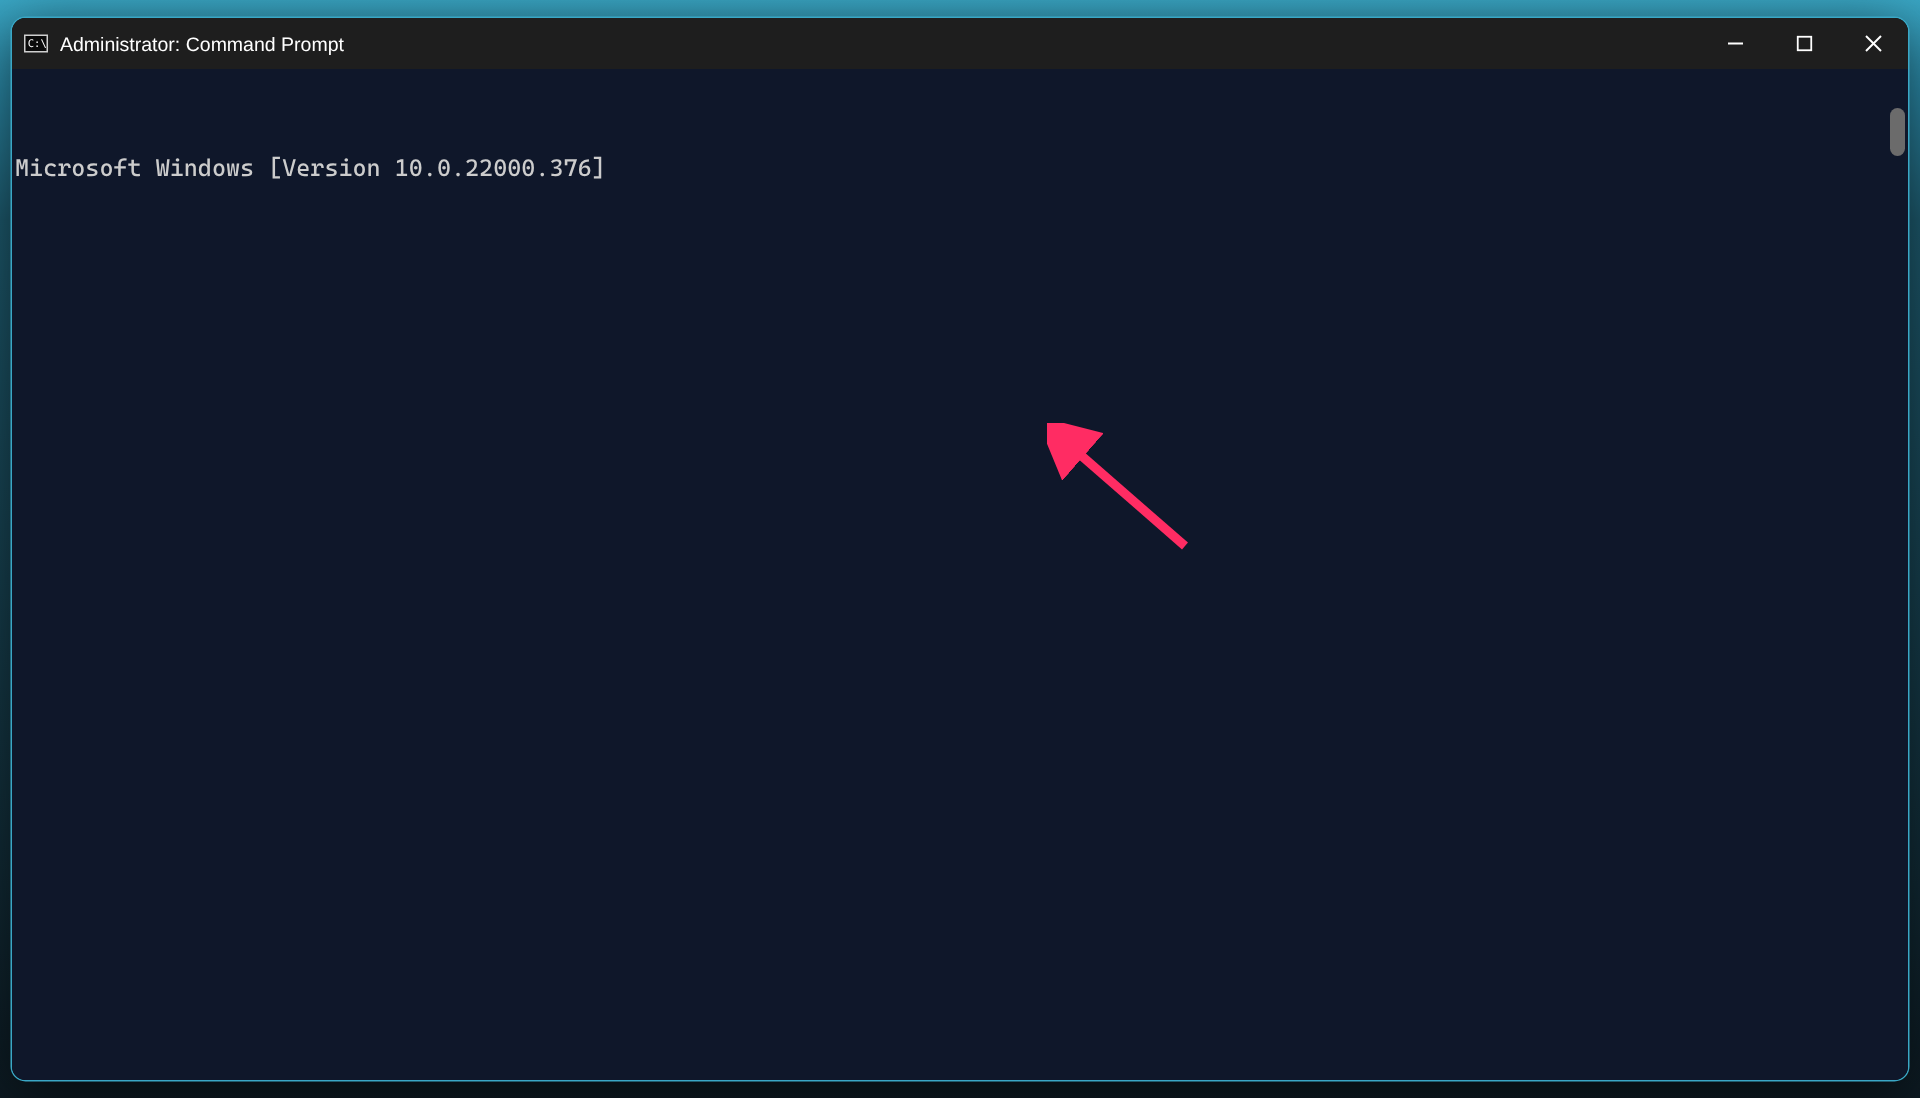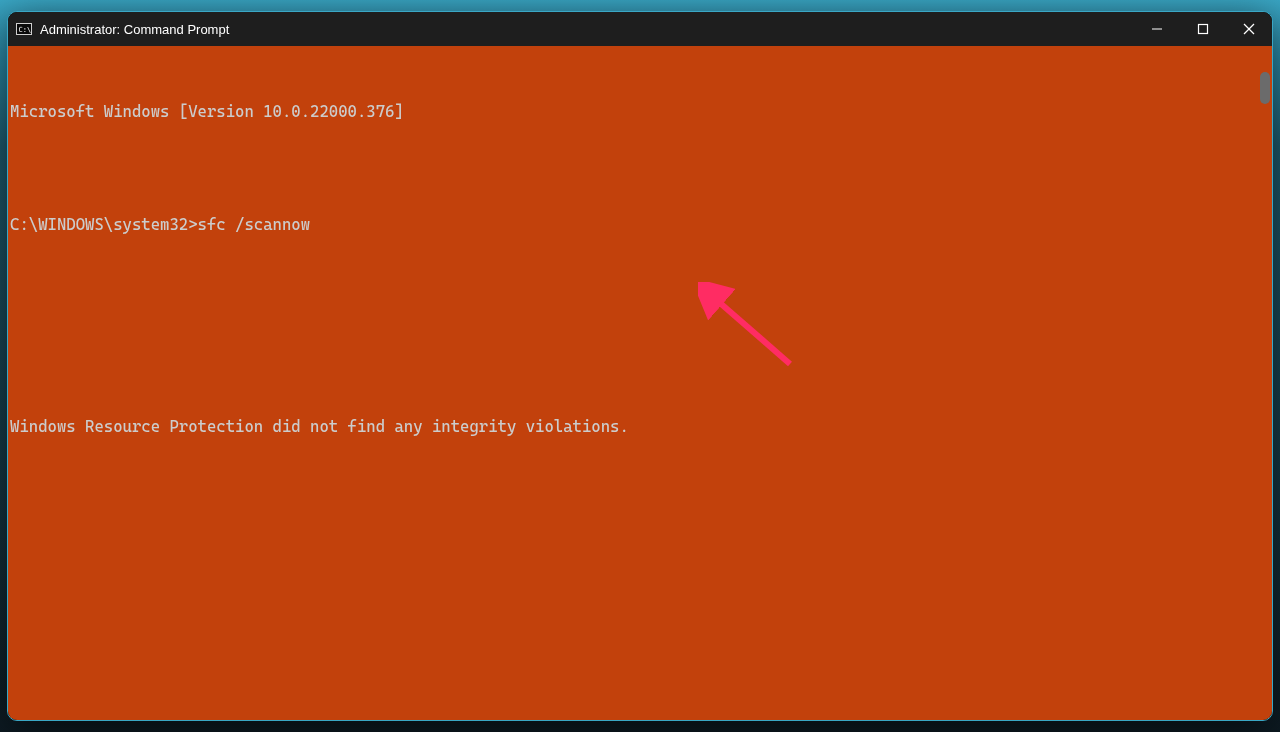--- a/index.html
+++ b/index.html
@@ -48,21 +48,21 @@
     display: flex;
     align-items: center;
     justify-content: center;
     color: #ffffff;
   }
   .win-btn svg { display: block; }
   .terminal-wrap {
     position: relative;
     width: 100%;
     height: calc(100% - 34px);
-    background: #c2410c;
+    background: #0f172a;
   }
   .terminal {
     position: absolute;
     inset: 0;
     padding: 10px 8px 10px 2px;
     color: #cccccc;
     font-family: Consolas, "Cascadia Mono", monospace;
     font-size: 16px;
     line-height: 22.5px;
     white-space: pre;
@@ -119,25 +119,23 @@
         <line x1="1" y1="1" x2="11" y2="11" stroke="#ffffff" stroke-width="1.3"></line>
         <line x1="11" y1="1" x2="1" y2="11" stroke="#ffffff" stroke-width="1.3"></line>
       </svg>
     </div>
   </div>
 
   <div class="terminal-wrap">
     <div class="terminal">
       <span class="line">Microsoft Windows [Version 10.0.22000.376]</span>
       <span class="line"></span>
-      <span class="line">C:\WINDOWS\system32&gt;sfc /scannow</span>
       <span class="line"></span>
       <span class="line"></span>
       <span class="line"></span>
-      <span class="line">Windows Resource Protection did not find any integrity violations.</span>
       <span class="line"></span>
       
     </div>
     <div class="scrollbar-track">
       <div class="scrollbar-thumb"></div>
     </div>
   </div>
 
   <svg class="annot-arrow" style="left:690px; top:270px;" width="100" height="90" viewBox="0 0 100 90">
     <defs>

